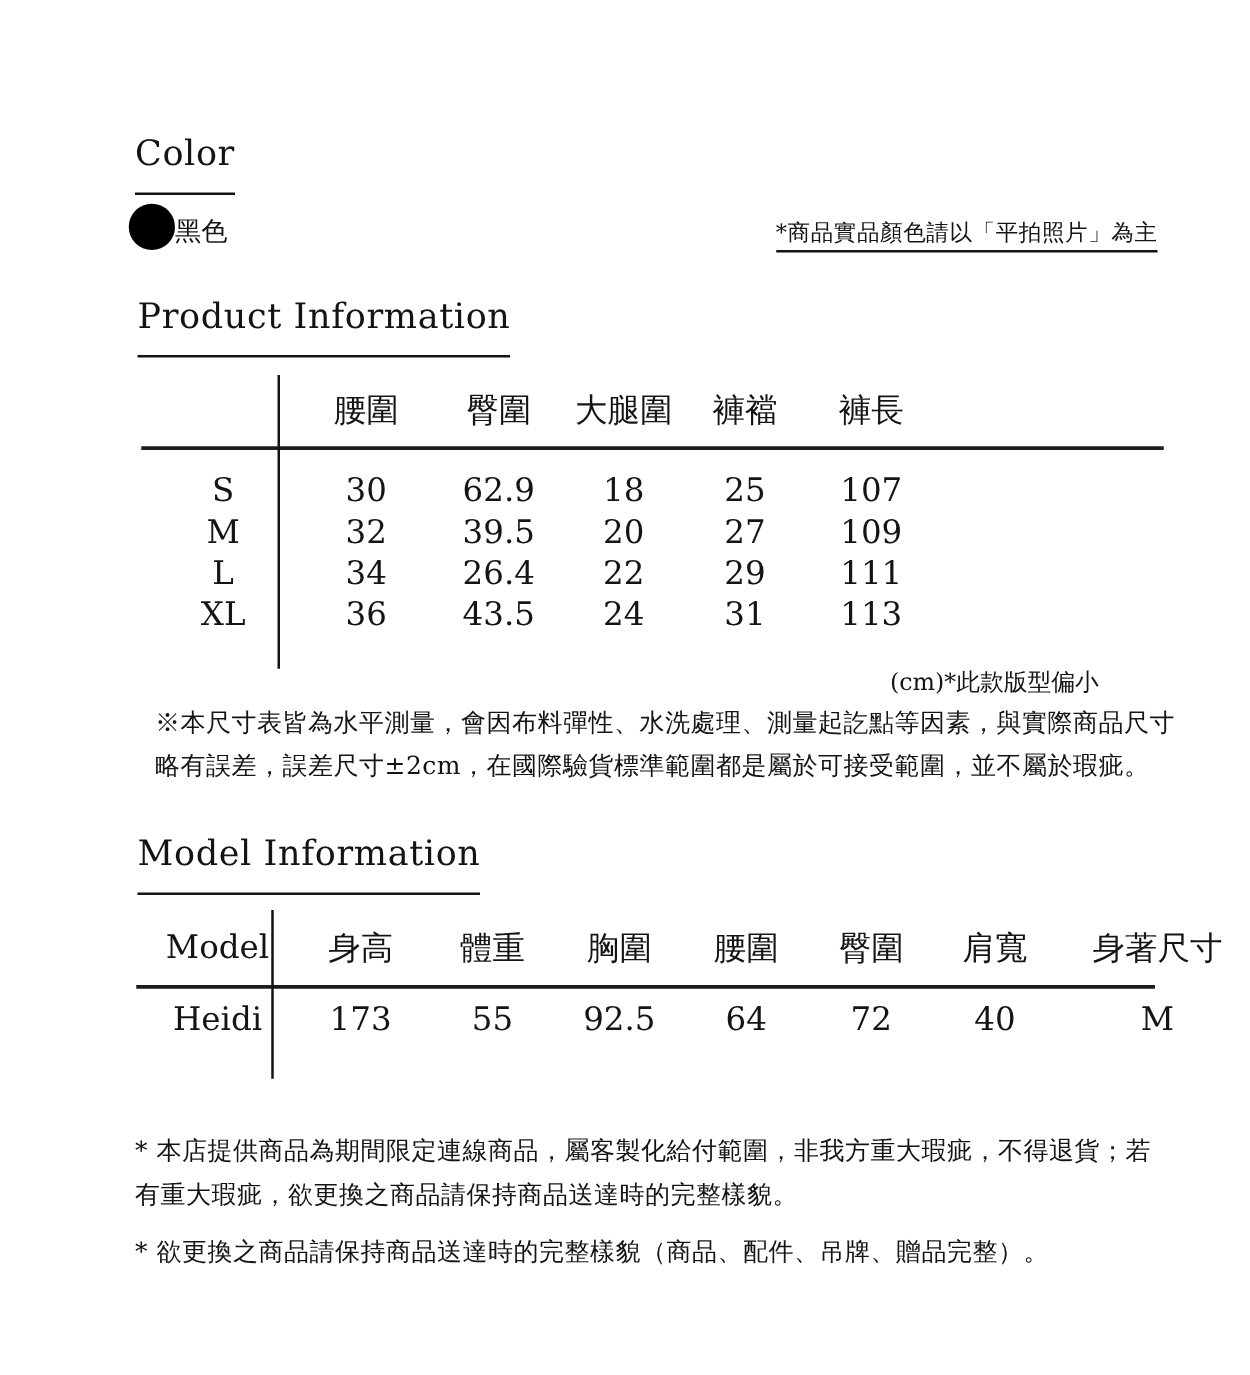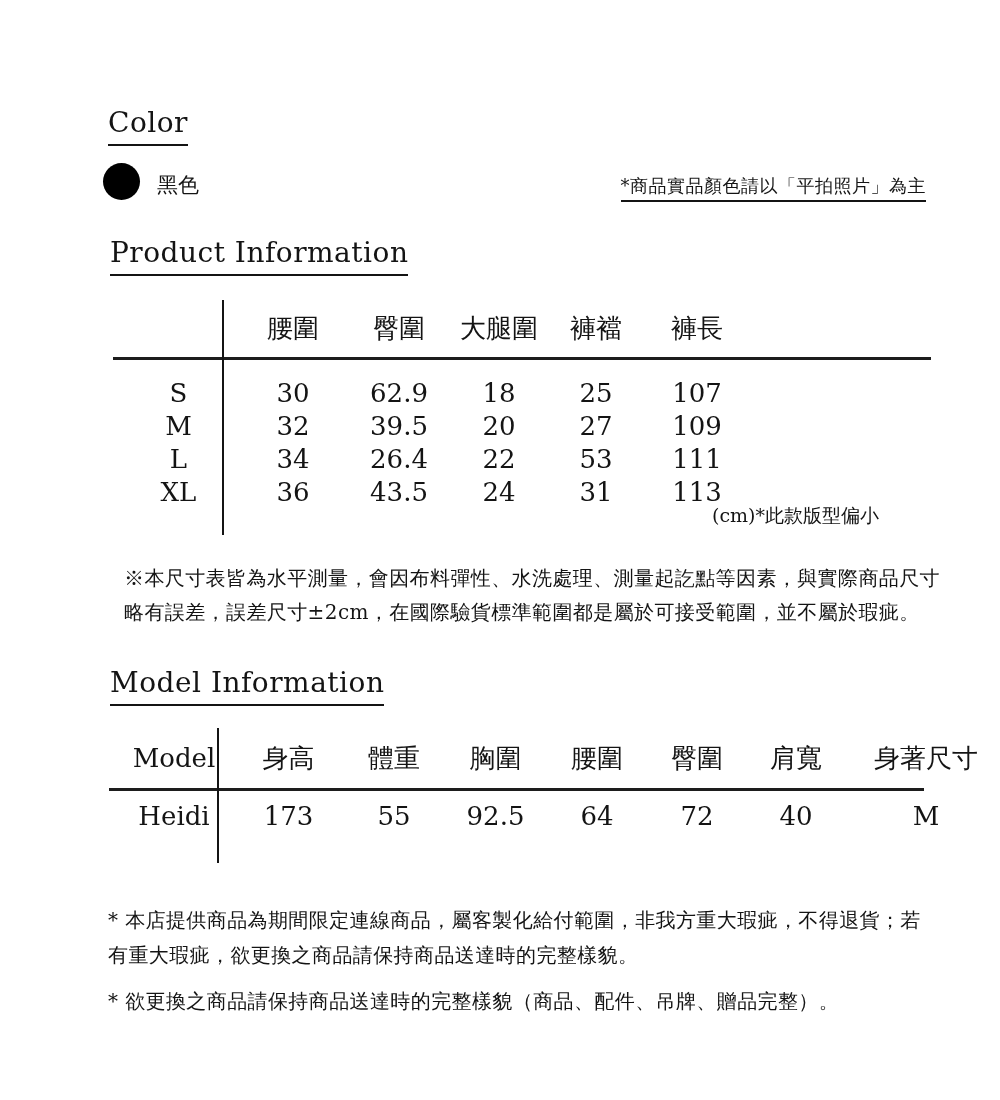--- a/index.html
+++ b/index.html
@@ -6,21 +6,21 @@
   body{
     width:1000px;height:1100px;position:relative;
     background:#ffffff;color:#141414;
     font-family:"DejaVu Serif","Liberation Serif",serif;
     overflow:hidden;
   }
   .abs{position:absolute;}
   
   .section-heading{
     font-size:28px;letter-spacing:0.5px;
-    display:inline-block;border-bottom:2px solid #141414;padding-bottom:5px;
+    display:inline-block;border-bottom:2px solid #141414;padding-bottom:15px;
     white-space:nowrap;
   }
   
   .swatch{
     width:37px;height:37px;border-radius:50%;
   }
   .swatch-label{font-size:21px;white-space:nowrap;}
   .color-note{
     font-size:18px;white-space:nowrap;
     border-bottom:2px solid #141414;padding-bottom:2px;
@@ -37,21 +37,21 @@
   .st .t-header .cell{font-size:26px;}
   .st .t-body{padding-top:16px;}
   .st .t-row{height:33px;}
   .st .t-row .cell{font-size:26px;}
   .st .c0{width:109px;}
   .st .c1{width:98px;}
   .st .c2{width:92px;}
   .st .c3{width:86px;}
   .st .c4{width:86px;}
   .st .c5{width:94px;}
-  .unit-note{position:absolute;font-size:19px;white-space:nowrap;}
+  .unit-note{position:absolute;font-size:19px;white-space:nowrap;margin-top:30px;}
   
   .mt .t-header{height:60px;}
   .mt .t-header .cell{font-size:26px;}
   .mt .t-row{height:50px;}
   .mt .t-row .cell{font-size:26px;}
   .mt .c0{width:108px;font-size:27px;}
   .mt .c1{width:99px;}
   .mt .c2{width:90px;}
   .mt .c3{width:91px;}
   .mt .c4{width:90px;}
@@ -64,21 +64,21 @@
 </style>
 </head>
 <body>
 
 <div class="abs" style="left:108px;top:106px;">
   <span class="section-heading">Color</span>
 </div>
 
 <div class="abs swatch" style="left: 103px; top: 163px; background-color: rgb(0, 0, 0);"></div>
 
-<div class="abs swatch-label" style="left:157px;top:171px;">黑色</div>
+<div class="abs swatch-label" style="left:140px;top:171px;">黑色</div>
 
 <div class="abs color-note" style="right:74px;top:174px;">*商品實品顏色請以「平拍照片」為主</div>
 
 <div class="abs" style="left:110px;top:236px;">
   <span class="section-heading">Product Information</span>
 </div>
 
 <div class="mtable st" style="left:113px;top:300px;width:818px;height:235px;">
   <div class="vline" style="left:109px;height:235px;"></div>
 
@@ -108,21 +108,21 @@
       <div class="cell c2">39.5</div>
       <div class="cell c3">20</div>
       <div class="cell c4">27</div>
       <div class="cell c5">109</div>
     </div>
     <div class="t-row">
       <div class="cell c0">L</div>
       <div class="cell c1">34</div>
       <div class="cell c2">26.4</div>
       <div class="cell c3">22</div>
-      <div class="cell c4">53</div>
+      <div class="cell c4">29</div>
       <div class="cell c5">111</div>
     </div>
     <div class="t-row">
       <div class="cell c0">XL</div>
       <div class="cell c1">36</div>
       <div class="cell c2">43.5</div>
       <div class="cell c3">24</div>
       <div class="cell c4">31</div>
       <div class="cell c5">113</div>
     </div>

